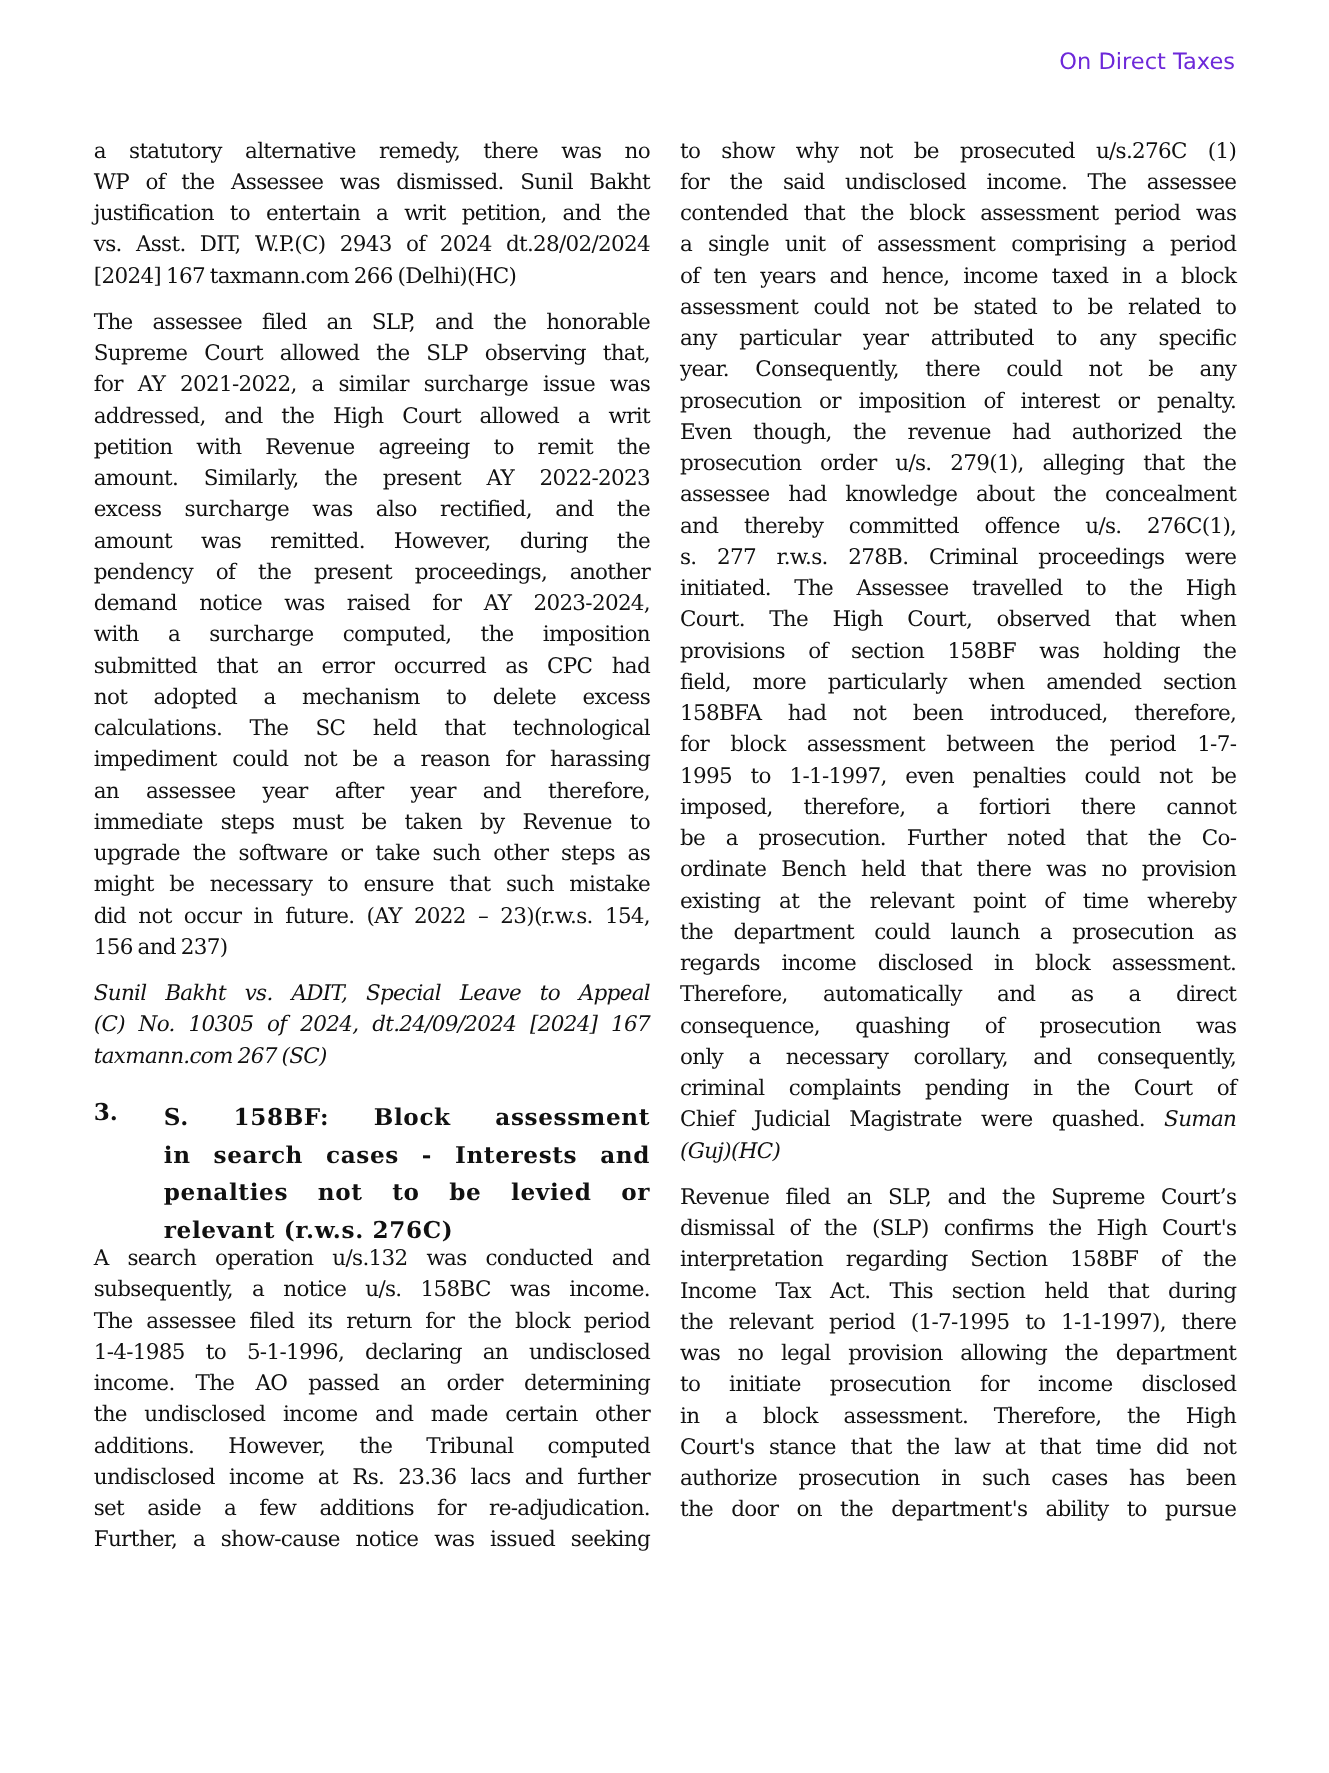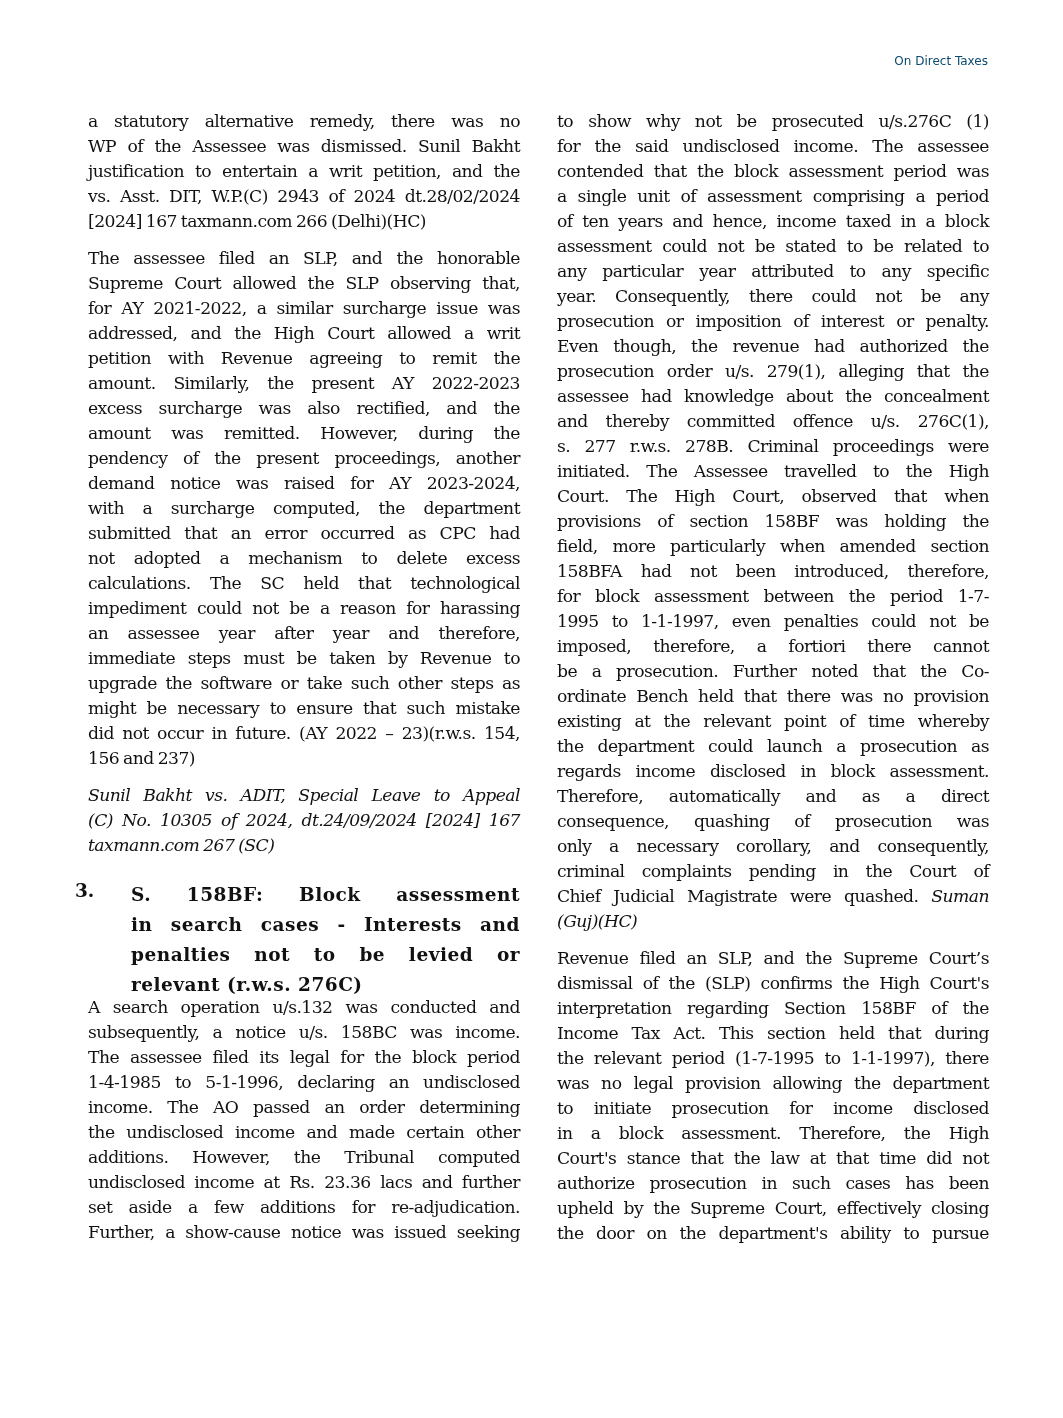--- a/index.html
+++ b/index.html
@@ -1,33 +1,33 @@
 <!DOCTYPE html>
 <html><head>
 <meta charset="utf-8">
 <style>
   html, body { margin: 0; padding: 0; background: #ffffff; }
   body { width: 1063px; height: 1418px; position: relative; overflow: hidden; }
   .header {
-    position: absolute; top: 54px; right: 75px;
-    font-family: "DejaVu Sans", sans-serif; font-size: 12px; color: #0c4a6e;
+    position: absolute; top: 39px; right: 75px;
+    font-family: "DejaVu Sans", sans-serif; font-size: 18px; color: #6d28d9;
   }
   .col {
     position: absolute; top: 109px; width: 445px;
     font-family: "DejaVu Serif", serif; font-size: 17.2px; color: #111;
   }
   .col.left { left: 75px; }
   .col.right { left: 544px; }
   .line {
     display: block; height: 25px; line-height: 25px;
     text-align: justify; text-align-last: justify; white-space: nowrap;
     letter-spacing: -0.55px; word-spacing: -1px;
   }
   .line.last { text-align-last: left; }
-  .para { margin-bottom: 12px; margin-left: 13px; }
+  .para { margin-bottom: 12px; }
   .ital { font-style: italic; }
   .heading {
     position: relative; font-weight: bold; font-size: 18.5px;
     margin-top: 22px; margin-bottom: 0;
   }
   .heading .num { position: absolute; left: 0; top: 0; }
   .heading .htext { margin-left: 56px; }
   .heading .line { height: 30px; line-height: 30px; letter-spacing: 0.5px; word-spacing: 0; }
 </style>
 </head>
@@ -48,21 +48,21 @@
     <span class="line">The assessee filed an SLP, and the honorable</span>
     <span class="line">Supreme Court allowed the SLP observing that,</span>
     <span class="line">for AY 2021-2022, a similar surcharge issue was</span>
     <span class="line">addressed, and the High Court allowed a writ</span>
     <span class="line">petition with Revenue agreeing to remit the</span>
     <span class="line">amount. Similarly, the present AY 2022-2023</span>
     <span class="line">excess surcharge was also rectified, and the</span>
     <span class="line">amount was remitted. However, during the</span>
     <span class="line">pendency of the present proceedings, another</span>
     <span class="line">demand notice was raised for AY 2023-2024,</span>
-    <span class="line">with a surcharge computed, the department</span>
+    <span class="line">with a surcharge computed, the imposition</span>
     <span class="line">submitted that an error occurred as CPC had</span>
     <span class="line">not adopted a mechanism to delete excess</span>
     <span class="line">calculations. The SC held that technological</span>
     <span class="line">impediment could not be a reason for harassing</span>
     <span class="line">an assessee year after year and therefore,</span>
     <span class="line">immediate steps must be taken by Revenue to</span>
     <span class="line">upgrade the software or take such other steps as</span>
     <span class="line">might be necessary to ensure that such mistake</span>
     <span class="line">did not occur in future. (AY 2022 – 23)(r.w.s. 154,</span>
     <span class="line last">156 and 237)</span>
@@ -80,21 +80,21 @@
       <span class="line">S. 158BF:  Block assessment</span>
       <span class="line">in search cases - Interests and</span>
       <span class="line">penalties not to be levied or</span>
       <span class="line last">relevant (r.w.s. 276C)</span>
     </div>
   </div>
 
   <div class="para" style="margin-top:-5px;">
     <span class="line">A search operation u/s.132 was conducted and</span>
     <span class="line">subsequently, a notice u/s. 158BC was income.</span>
-    <span class="line">The assessee filed its legal for the block period</span>
+    <span class="line">The assessee filed its return for the block period</span>
     <span class="line">1-4-1985 to 5-1-1996, declaring an undisclosed</span>
     <span class="line">income.  The AO passed an order determining</span>
     <span class="line">the undisclosed income and made certain other</span>
     <span class="line">additions. However, the Tribunal computed</span>
     <span class="line">undisclosed income at Rs. 23.36 lacs and further</span>
     <span class="line">set aside a few additions for re-adjudication.</span>
     <span class="line">Further, a show-cause notice was issued seeking</span>
   </div>
 </div>
 
@@ -139,16 +139,15 @@
     <span class="line">Revenue filed an SLP, and the Supreme Court’s</span>
     <span class="line">dismissal of the (SLP) confirms the High Court's</span>
     <span class="line">interpretation regarding Section 158BF of the</span>
     <span class="line">Income Tax Act. This section held that during</span>
     <span class="line">the relevant period (1-7-1995 to 1-1-1997), there</span>
     <span class="line">was no legal provision allowing the department</span>
     <span class="line">to initiate prosecution for income disclosed</span>
     <span class="line">in a block assessment. Therefore, the High</span>
     <span class="line">Court's stance that the law at that time did not</span>
     <span class="line">authorize prosecution in such cases has been</span>
-    <span class="line">upheld by the Supreme Court, effectively closing</span>
     <span class="line">the door on the department's ability to pursue</span>
   </div>
 </div>
 
 </body></html>

